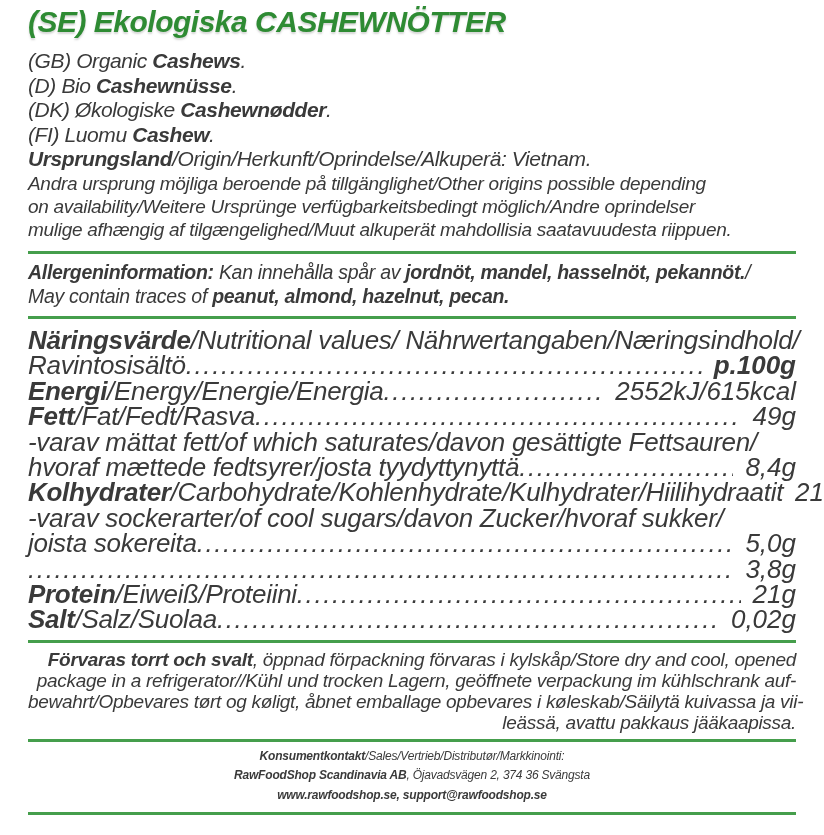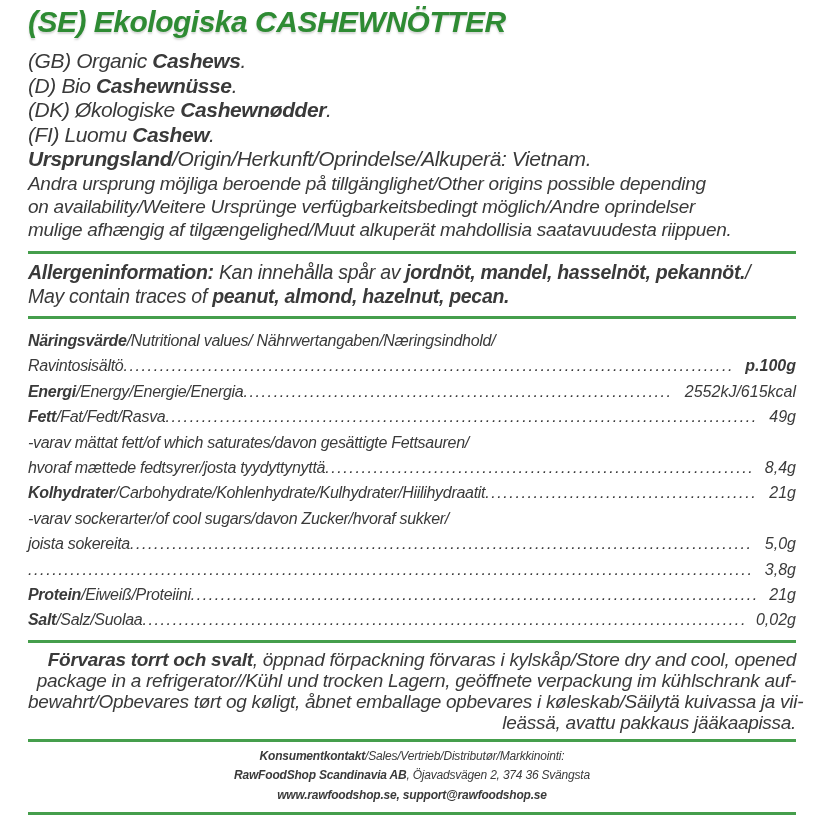--- a/index.html
+++ b/index.html
@@ -30,21 +30,21 @@
 
   .rule{height:3px;background:var(--rule);border:0;}
   .rule.r1{margin:10px 0 6px 0;}
   .rule.r2{margin:7px 0 9px 0;}
   .rule.r3{margin:7px 0 6px 0;}
   .rule.r4{margin:6px 0 5px 0;}
   .rule.r5{margin:6px 0 0 0;}
 
   .allergen div{font-size:19.5px;line-height:24.5px;letter-spacing:-0.3px;white-space:nowrap;}
 
-  .nut{font-size:16px;letter-spacing:-0.3px;}
+  .nut{font-size:26px;letter-spacing:-0.3px;}
   .nrow{display:flex;align-items:baseline;line-height:25.4px;}
   .nlabel{white-space:nowrap;}
   .dots{flex:1 1 auto;overflow:hidden;white-space:nowrap;min-width:0;}
   .dots::after{
     content:"........................................................................................................................................................................................................";
     letter-spacing:1.6px;font-weight:400;
   }
   .nvalue{white-space:nowrap;padding-left:12px;letter-spacing:0;}
 
   .storage div{font-size:19px;line-height:21px;letter-spacing:-0.3px;white-space:nowrap;text-align:right;}

